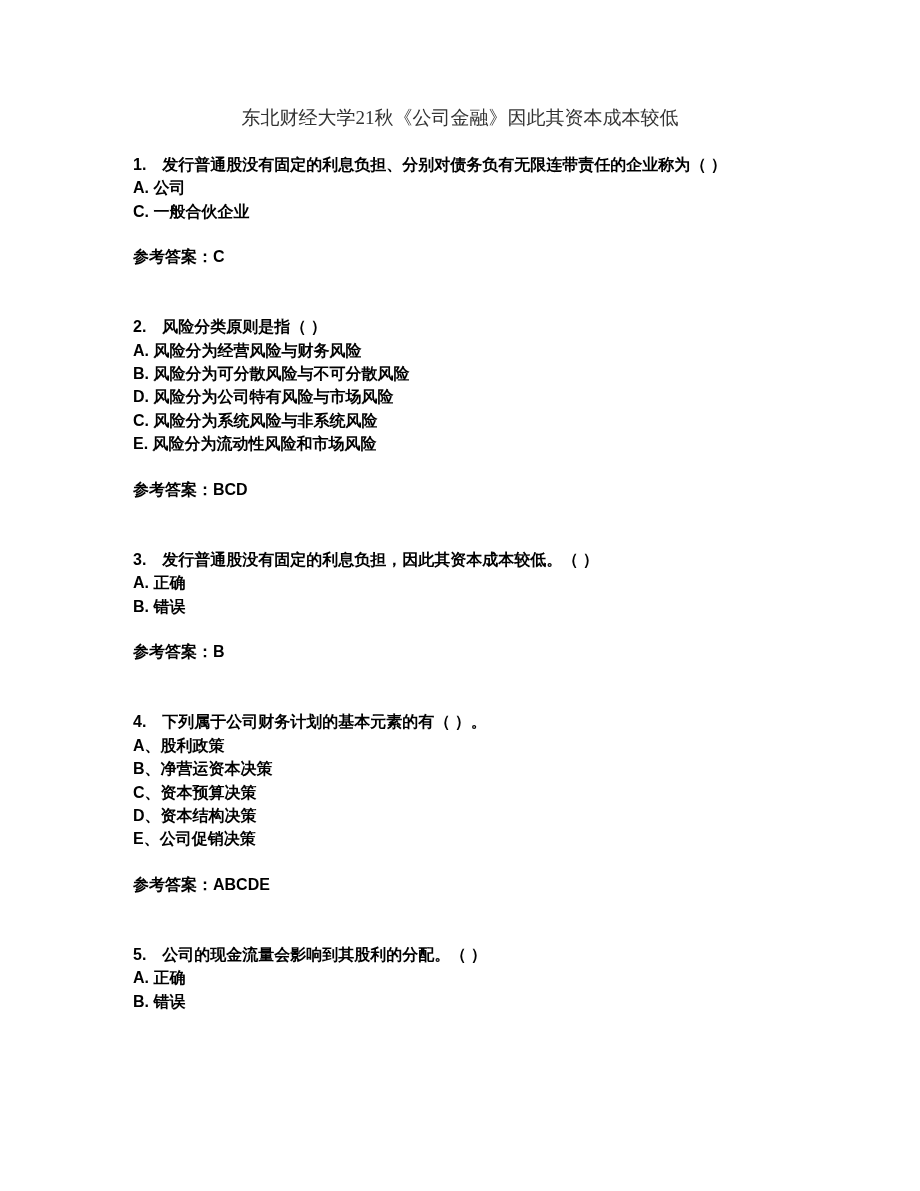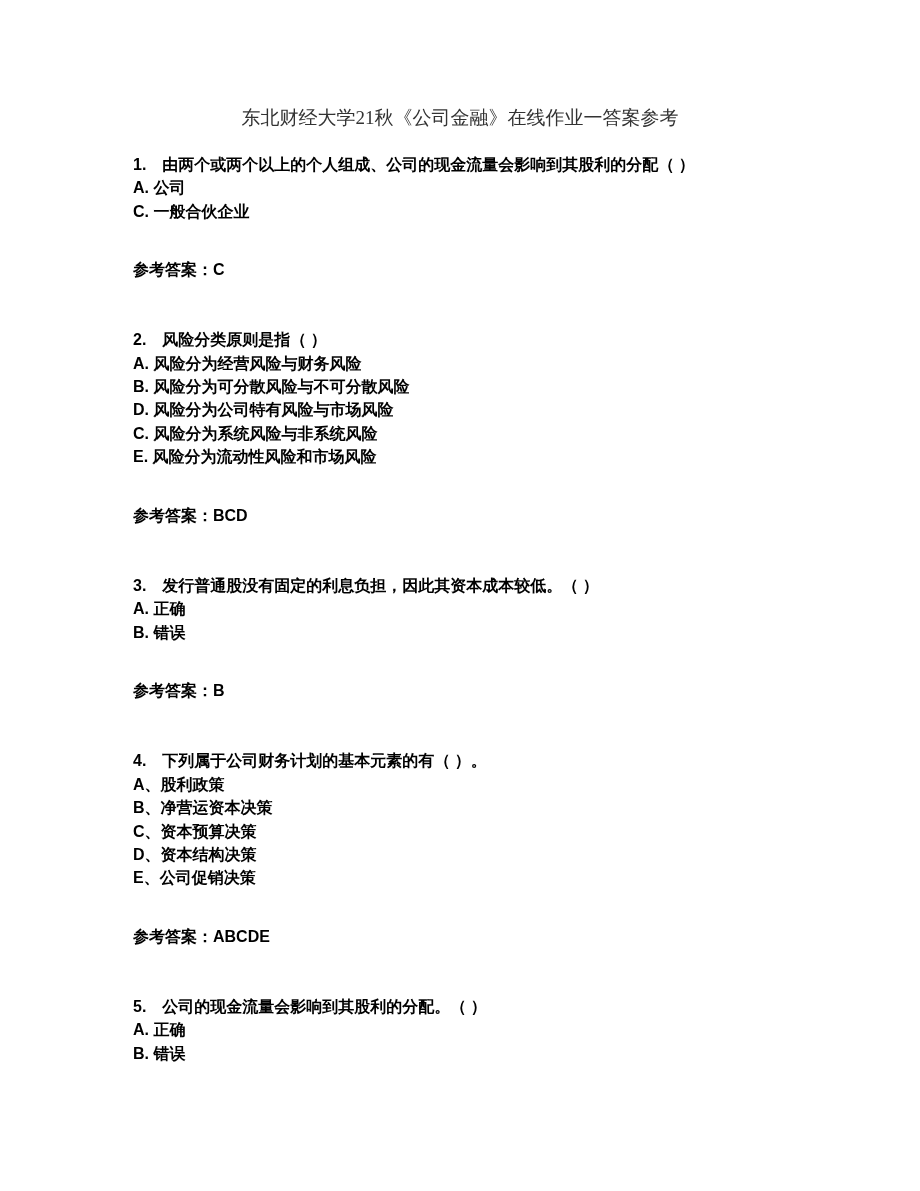--- a/index.html
+++ b/index.html
@@ -40,32 +40,32 @@
     margin-top: 46.8px;
   }
   .qblock.first {
     margin-top: 23.4px;
   }
   .qnum {
     display: inline-block;
     margin-right: 16px;
   }
   .answer-line {
-    margin-top: 35px;
+    margin-top: 22px;
   }
 </style>
 </head>
 <body>
 
 <div class="page">
 
-  <div class="title">东北财经大学21秋《公司金融》在线作业一答案参考</div>
+  <div class="title">东北财经大学21秋《公司金融》因此其资本成本较低</div>
 
   <div class="qblock first">
-    <div class="line"><span class="qnum">1.</span><span>由两个或两个以上的个人组成、公司的现金流量会影响到其股利的分配（ ）</span></div>
+    <div class="line"><span class="qnum">1.</span><span>发行普通股没有固定的利息负担、分别对债务负有无限连带责任的企业称为（ ）</span></div>
     <div class="line">A. 公司</div>
     <div class="line">C. 一般合伙企业</div>
     <div class="line answer-line"><span>参考答案：</span><span>C</span></div>
   </div>
 
   <div class="qblock">
     <div class="line"><span class="qnum">2.</span><span>风险分类原则是指（ ）</span></div>
     <div class="line">A. 风险分为经营风险与财务风险</div>
     <div class="line">B. 风险分为可分散风险与不可分散风险</div>
     <div class="line">D. 风险分为公司特有风险与市场风险</div>

